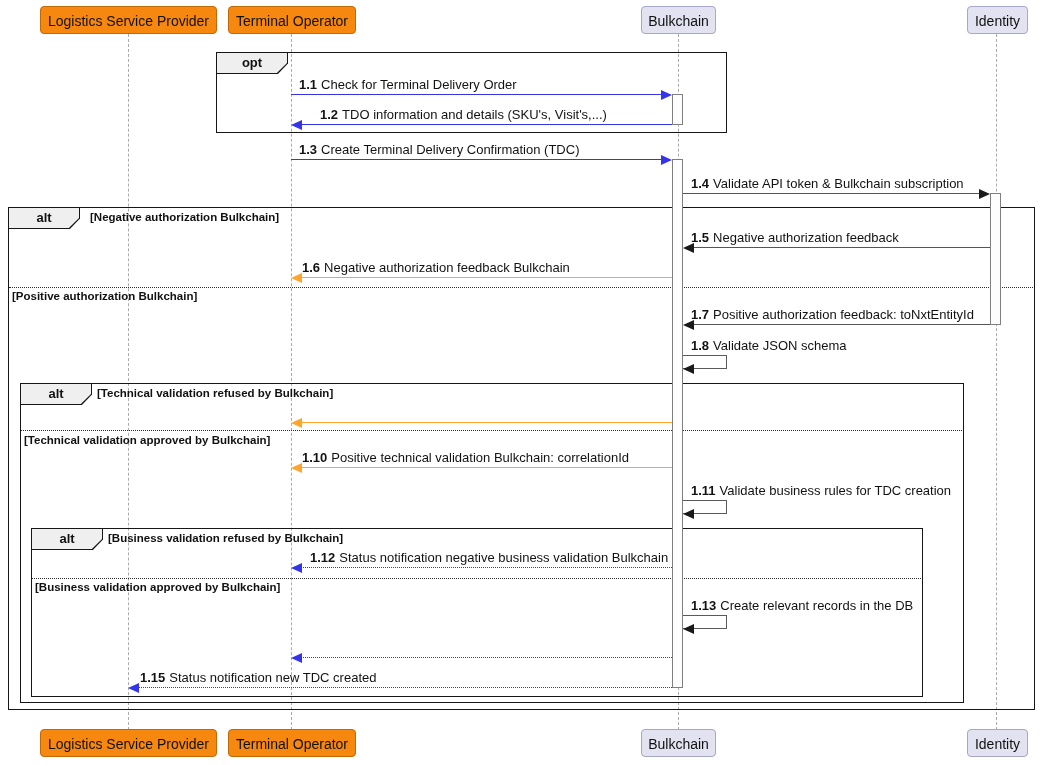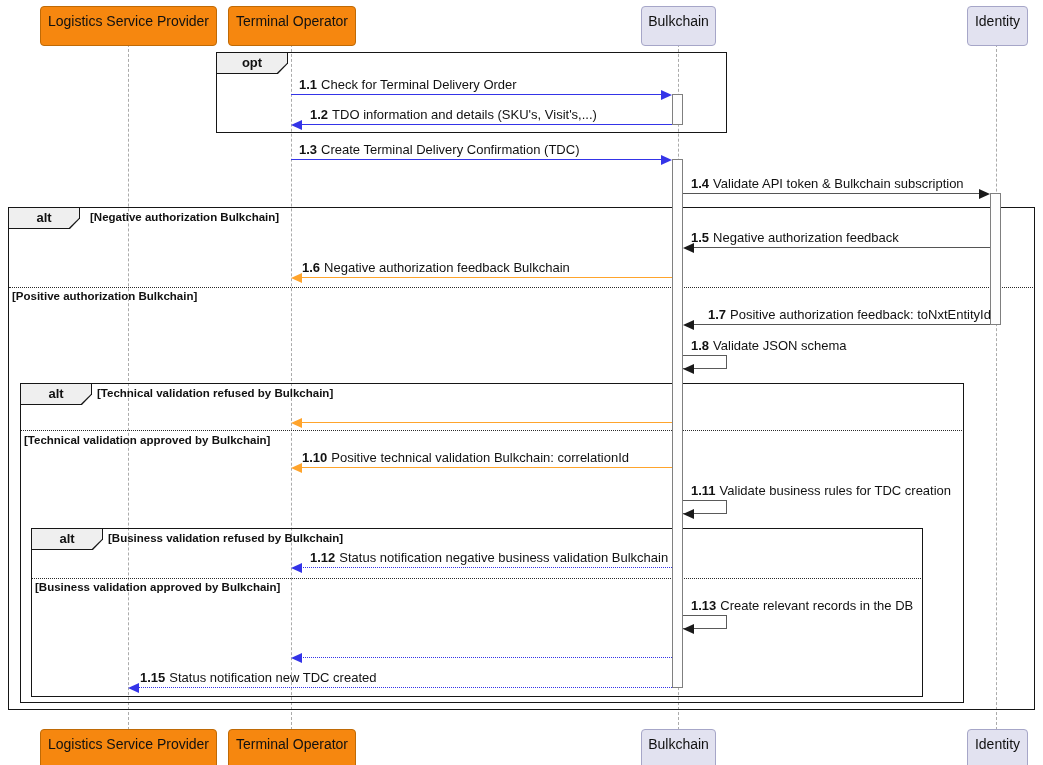--- a/index.html
+++ b/index.html
@@ -1,19 +1,19 @@
 <!DOCTYPE html>
 <html><head>
 <meta charset="utf-8">
 <style>
   html,body{margin:0;padding:0;background:#fff;}
   .canvas{position:relative;width:1043px;height:765px;background:#fff;
           font-family:"Liberation Sans","DejaVu Sans",sans-serif;overflow:hidden;}
   .lifeline{position:absolute;width:0;border-left:1px dashed #ABABAB;}
-  .pbox{position:absolute;height:40px;line-height:28px;text-align:center;
+  .pbox{position:absolute;height:28px;line-height:28px;text-align:center;
         font-size:14px;color:#111;box-sizing:border-box;}
   .pbox.orange{background:#F6870F;border:1.5px solid #BF6A06;border-radius:4px;}
   .pbox.lav{background:#E2E2F0;border:1.5px solid #A6A6C8;border-radius:4px;}
   .frame{position:absolute;border:1.6px solid #161616;box-sizing:border-box;background:transparent;pointer-events:none;}
   .tab-outer{position:absolute;background:#161616;
              clip-path:polygon(0 0,100% 0,100% 52%,86% 100%,0 100%);}
   .tab-inner{position:absolute;left:1px;top:1px;background:#EFEFEF;
              clip-path:polygon(0 0,100% 0,100% 50%,85.5% 100%,0 100%);
              font-weight:bold;font-size:13px;color:#111;text-align:center;}
   .guard{position:absolute;font-weight:bold;font-size:11.5px;color:#111;white-space:nowrap;}
@@ -65,41 +65,41 @@
   <div class="guard" style="left:35px;top:581px;">[Business validation approved by Bulkchain]</div>
 
   <div class="act" style="left:672px;top:94px;height:31px;"></div>
   <div class="act" style="left:672px;top:159px;height:529px;"></div>
   <div class="act" style="left:990px;top:193px;height:132px;"></div>
 
   <div class="mlabel" style="left:299px;top:77px;"><b>1.1</b><span>Check for Terminal Delivery Order</span></div>
   <div class="mline" style="left:291px;top:94px;width:371px;border-top:1.4px solid #3434E8;"></div>
   <div class="head" style="left:661px;top:90px;border-left:11px solid #3434E8;"></div>
 
-  <div class="mlabel" style="left:310px;top:107px;"><b>1.2</b><span>TDO information and details (SKU's, Visit's,...)</span></div>
+  <div class="mlabel" style="left:320px;top:107px;"><b>1.2</b><span>TDO information and details (SKU's, Visit's,...)</span></div>
   <div class="mline" style="left:301px;top:124px;width:371px;border-top:1.4px solid #3434E8;"></div>
   <div class="head" style="left:291px;top:120px;border-right:11px solid #3434E8;"></div>
 
   <div class="mlabel" style="left:299px;top:142px;"><b>1.3</b><span>Create Terminal Delivery Confirmation (TDC)</span></div>
   <div class="mline" style="left:291px;top:159px;width:371px;border-top:1.4px solid #3434E8;"></div>
   <div class="head" style="left:661px;top:155px;border-left:11px solid #3434E8;"></div>
 
   <div class="mlabel" style="left:691px;top:176px;"><b>1.4</b><span>Validate API token &amp; Bulkchain subscription</span></div>
   <div class="mline" style="left:683px;top:193px;width:297px;border-top:1.4px solid #555;"></div>
   <div class="head" style="left:979px;top:189px;border-left:11px solid #1a1a1a;"></div>
 
   <div class="mlabel" style="left:691px;top:230px;text-align:right;"><b>1.5</b><span>Negative authorization feedback</span></div>
   <div class="mline" style="left:693px;top:247px;width:297px;border-top:1.4px solid #555;"></div>
   <div class="head" style="left:683px;top:243px;border-right:11px solid #1a1a1a;"></div>
 
   <div class="mlabel" style="left:302px;top:260px;"><b>1.6</b><span>Negative authorization feedback Bulkchain</span></div>
   <div class="mline" style="left:301px;top:277px;width:371px;border-top:1.4px solid #FFA42C;"></div>
   <div class="head" style="left:291px;top:273px;border-right:11px solid #FFA42C;"></div>
 
-  <div class="mlabel" style="left:708px;top:307px;"><b>1.7</b><span>Positive authorization feedback: toNxtEntityId</span></div>
+  <div class="mlabel" style="left:691px;top:307px;"><b>1.7</b><span>Positive authorization feedback: toNxtEntityId</span></div>
   <div class="mline" style="left:693px;top:324px;width:297px;border-top:1.4px solid #555;"></div>
   <div class="head" style="left:683px;top:320px;border-right:11px solid #1a1a1a;"></div>
 
   <div class="mlabel" style="left:691px;top:338px;"><b>1.8</b><span>Validate JSON schema</span></div>
   <div class="selfloop" style="left:683px;top:355px;width:44px;height:14px;"></div>
   <div class="head" style="left:683px;top:364px;border-right:11px solid #1a1a1a;"></div>
 
   <div class="mline" style="left:301px;top:422px;width:371px;border-top:1.4px solid #FFA42C;"></div>
   <div class="head" style="left:291px;top:418px;border-right:11px solid #FFA42C;"></div>
 

